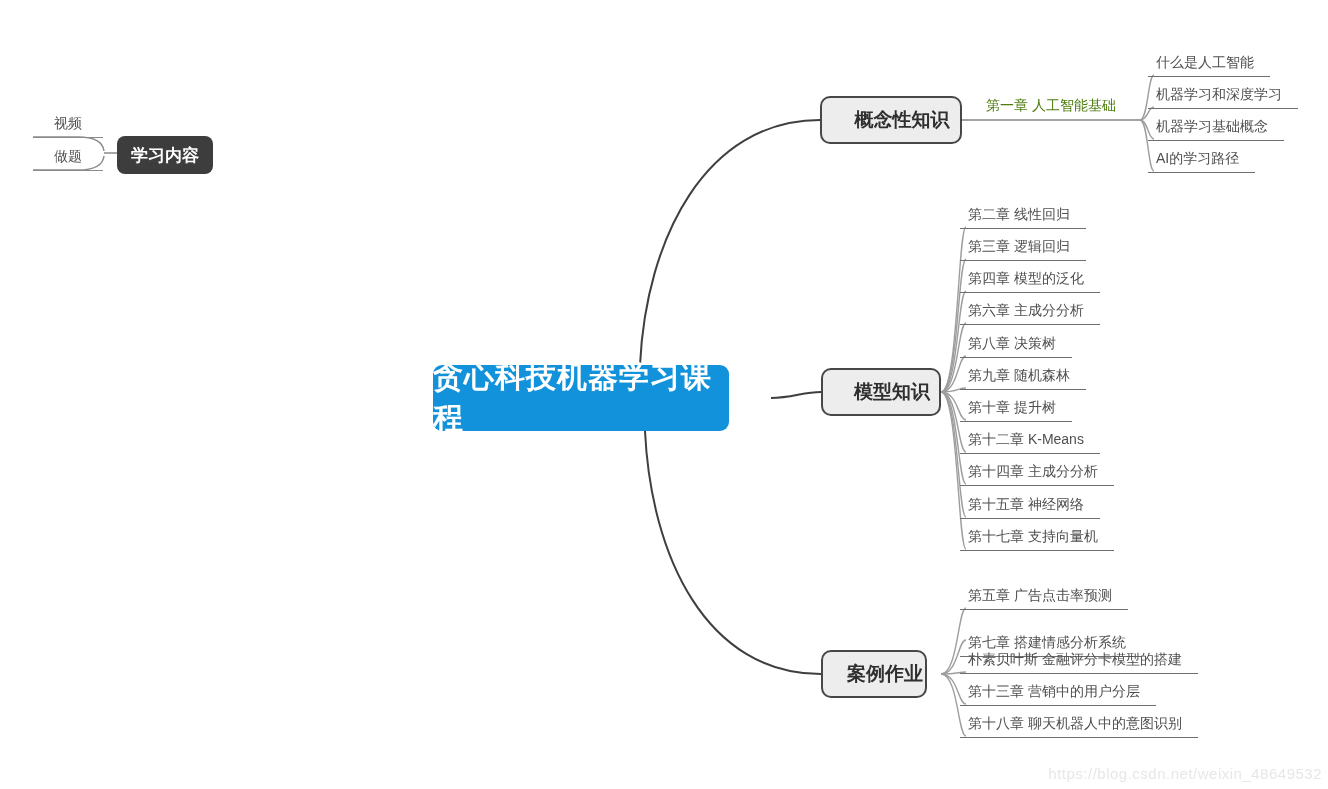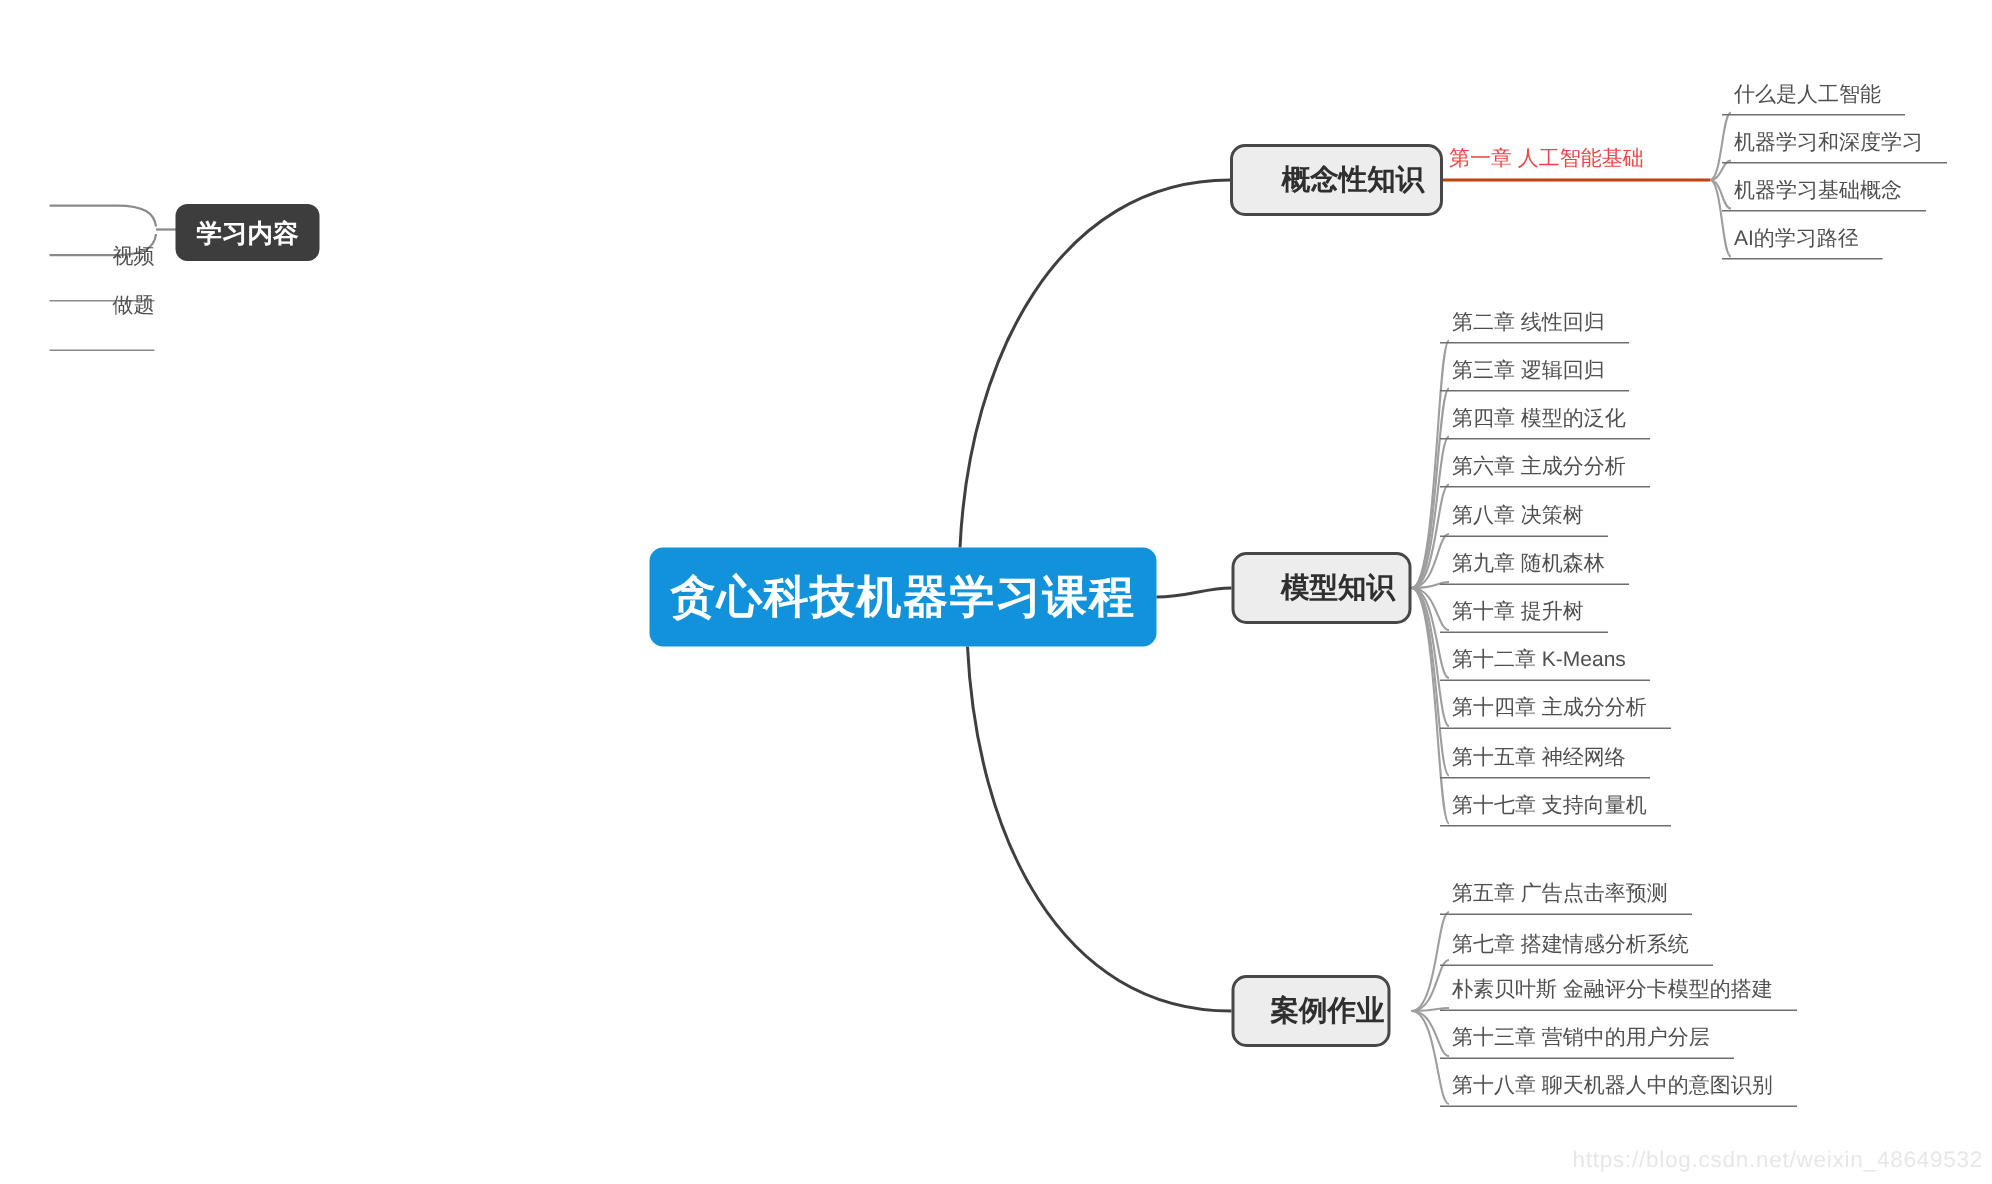--- a/index.html
+++ b/index.html
@@ -5,48 +5,48 @@
   html,body{margin:0;padding:0;}
   body{
     width:1328px;height:789px;position:relative;overflow:hidden;
     background:#ffffff;
     font-family:"Liberation Sans","DejaVu Sans",sans-serif;
   }
   .canvas{position:absolute;inset:0;}
   svg.wires{position:absolute;left:0;top:0;pointer-events:none;}
 
   .root-node{
-    position:absolute;left:433px;top:365px;width:338px;height:66px;
+    position:absolute;left:433px;top:365px;width:296px;height:66px;
     background:#1292DA;border-radius:9px;
     display:flex;align-items:center;justify-content:center;
     color:#ffffff;font-size:30px;font-weight:bold;letter-spacing:1px;
     cursor:pointer;
   }
   .branch-node{
     position:absolute;background:#EDEDED;border:2px solid #474747;border-radius:10px;
     display:flex;align-items:center;justify-content:center;
     color:#2f2f2f;font-size:19px;font-weight:bold;
     box-sizing:border-box;cursor:pointer;padding-left:22px;
   }
   .topic-underline{
     position:absolute;box-sizing:border-box;
-    border-bottom:2px solid #c2410c;
-    font-size:14px;color:#ef4444;
+    border-bottom:2px solid #a3a3a3;
+    font-size:14px;color:#4d7c0f;text-align:center;
     padding:2px 4px 4px 4px;white-space:nowrap;cursor:pointer;
   }
   .leaf{
     position:absolute;display:inline-block;white-space:nowrap;
     font-size:14px;color:#4f4f4f;
     padding:2px 16px 4px 8px;
     border-bottom:1.5px solid #6e6e6e;cursor:pointer;
   }
   .legend-item{
-    position:absolute;width:70px;text-align:right;
+    position:absolute;width:70px;text-align:center;
     font-size:14px;color:#4f4f4f;
-    padding:2px 0 20px 0;border-bottom:1.5px solid #8a8a8a;cursor:pointer;margin-top:47px;
+    padding:2px 0 4px 0;border-bottom:1.5px solid #8a8a8a;cursor:pointer;
   }
   .legend-badge{
     position:absolute;left:117px;top:136px;width:96px;height:38px;
     background:#3d3d3d;border-radius:8px;
     display:flex;align-items:center;justify-content:center;
     color:#ffffff;font-size:17px;font-weight:bold;cursor:pointer;
   }
   .watermark{
     position:absolute;right:6px;bottom:7px;
     font-size:15px;color:#e7e7e7;letter-spacing:.5px;
@@ -124,19 +124,19 @@
   <div class="leaf" style="left:960px;top:300px;">第六章 主成分分析</div>
   <div class="leaf" style="left:960px;top:333px;">第八章 决策树</div>
   <div class="leaf" style="left:960px;top:365px;">第九章 随机森林</div>
   <div class="leaf" style="left:960px;top:397px;">第十章 提升树</div>
   <div class="leaf" style="left:960px;top:429px;">第十二章 K-Means</div>
   <div class="leaf" style="left:960px;top:461px;">第十四章 主成分分析</div>
   <div class="leaf" style="left:960px;top:494px;">第十五章 神经网络</div>
   <div class="leaf" style="left:960px;top:526px;">第十七章 支持向量机</div>
 
   <div class="leaf" style="left:960px;top:585px;">第五章 广告点击率预测</div>
-  <div class="leaf" style="left:960px;top:619px;">第七章 搭建情感分析系统</div>
+  <div class="leaf" style="left:960px;top:632px;">第七章 搭建情感分析系统</div>
   <div class="leaf" style="left:960px;top:649px;">朴素贝叶斯 金融评分卡模型的搭建</div>
   <div class="leaf" style="left:960px;top:681px;text-align:center;">第十三章 营销中的用户分层</div>
   <div class="leaf" style="left:960px;top:713px;">第十八章 聊天机器人中的意图识别</div>
 
   <div class="watermark">https://blog.csdn.net/weixin_48649532</div>
 </div>
 
 </body></html>

